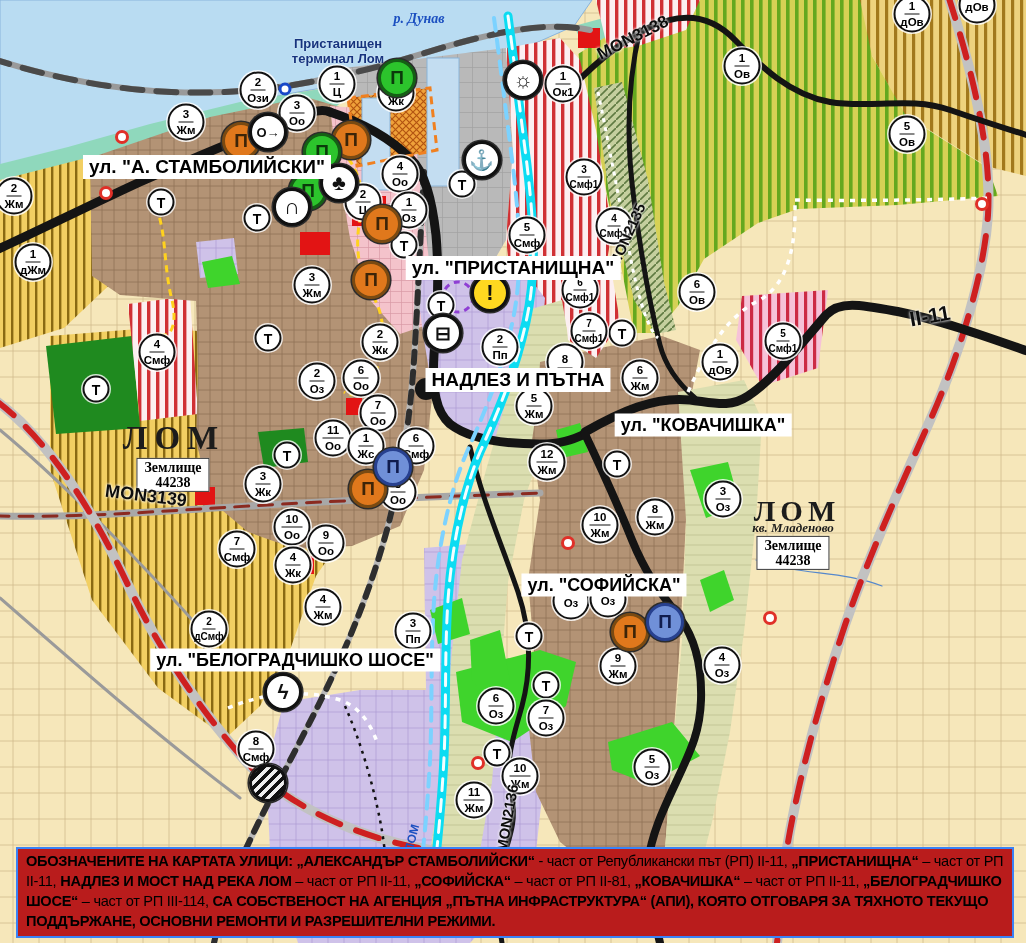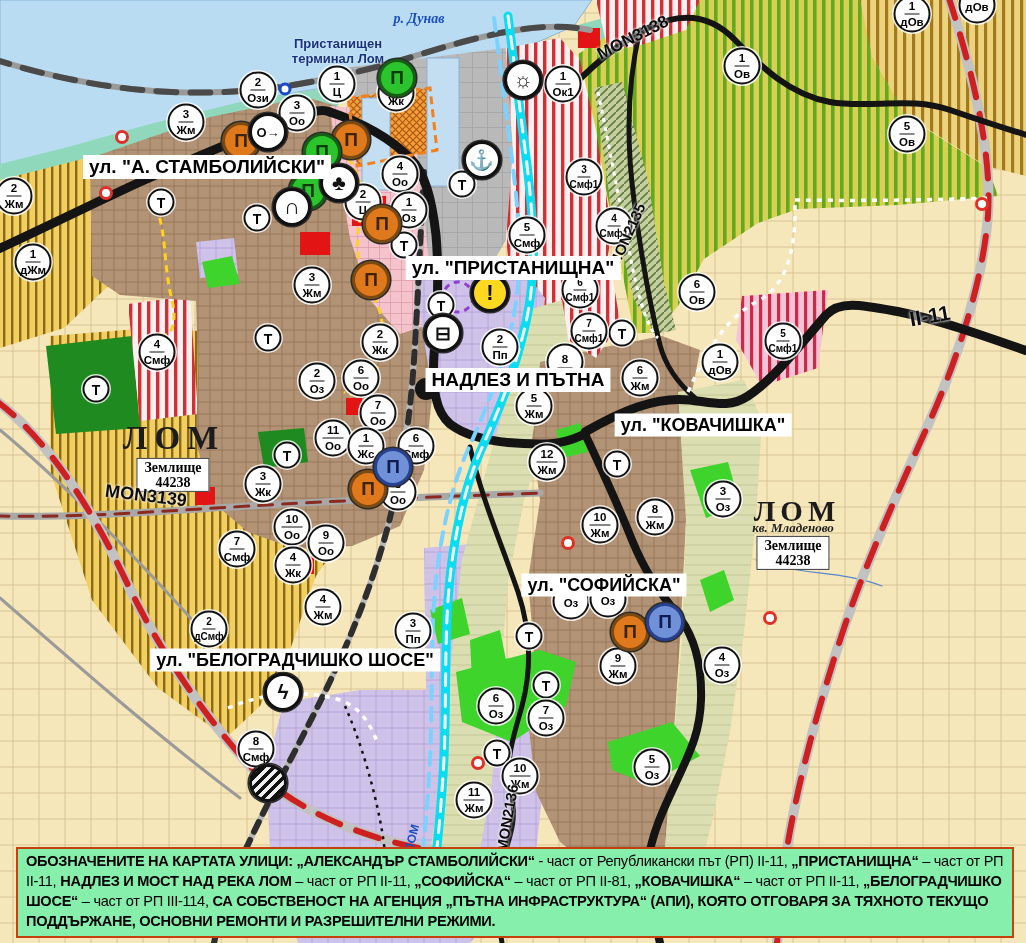--- a/index.html
+++ b/index.html
@@ -29,22 +29,22 @@
   .zmarker .num.empty,.zmarker .zn.empty{border:none;padding:0;height:2px;}
   .zmarker.wide{font-size:10px;}
   .tmarker{position:absolute;transform:translate(-50%,-50%);width:27px;height:27px;border-radius:50%;
     background:#fff;border:2.4px solid #121212;display:flex;align-items:center;justify-content:center;
     font-weight:bold;font-size:14px;z-index:21;box-shadow:0 0 0 1.5px rgba(255,255,255,.8);box-sizing:border-box;}
   .imarker{position:absolute;transform:translate(-50%,-50%);width:38px;height:38px;border-radius:50%;
     display:flex;align-items:center;justify-content:center;font-weight:bold;z-index:23;
     box-shadow:0 0 0 1.6px #2c2c2c;box-sizing:border-box;}
   .ring{position:absolute;transform:translate(-50%,-50%);border-radius:50%;background:#fff;z-index:24;box-sizing:border-box;}
   
-  #footer-note{position:absolute;left:16px;top:847px;width:978px;z-index:50;background:#86efac;
-    border:2px solid #c2410c;padding:3px 8px 5px;font-size:14.6px;line-height:1.36;letter-spacing:-0.3px;
+  #footer-note{position:absolute;left:16px;top:847px;width:978px;z-index:50;background:#b91c1c;
+    border:2px solid #3b82f6;padding:3px 8px 5px;font-size:14.6px;line-height:1.36;letter-spacing:-0.3px;
     color:#000;font-weight:400;}
   #footer-note .b{font-weight:bold;}
 </style>
 </head>
 <body>
 
 <div id="stage">
 
   <svg id="map-svg" width="1026" height="943" viewBox="0 0 1026 943">
     <defs>

